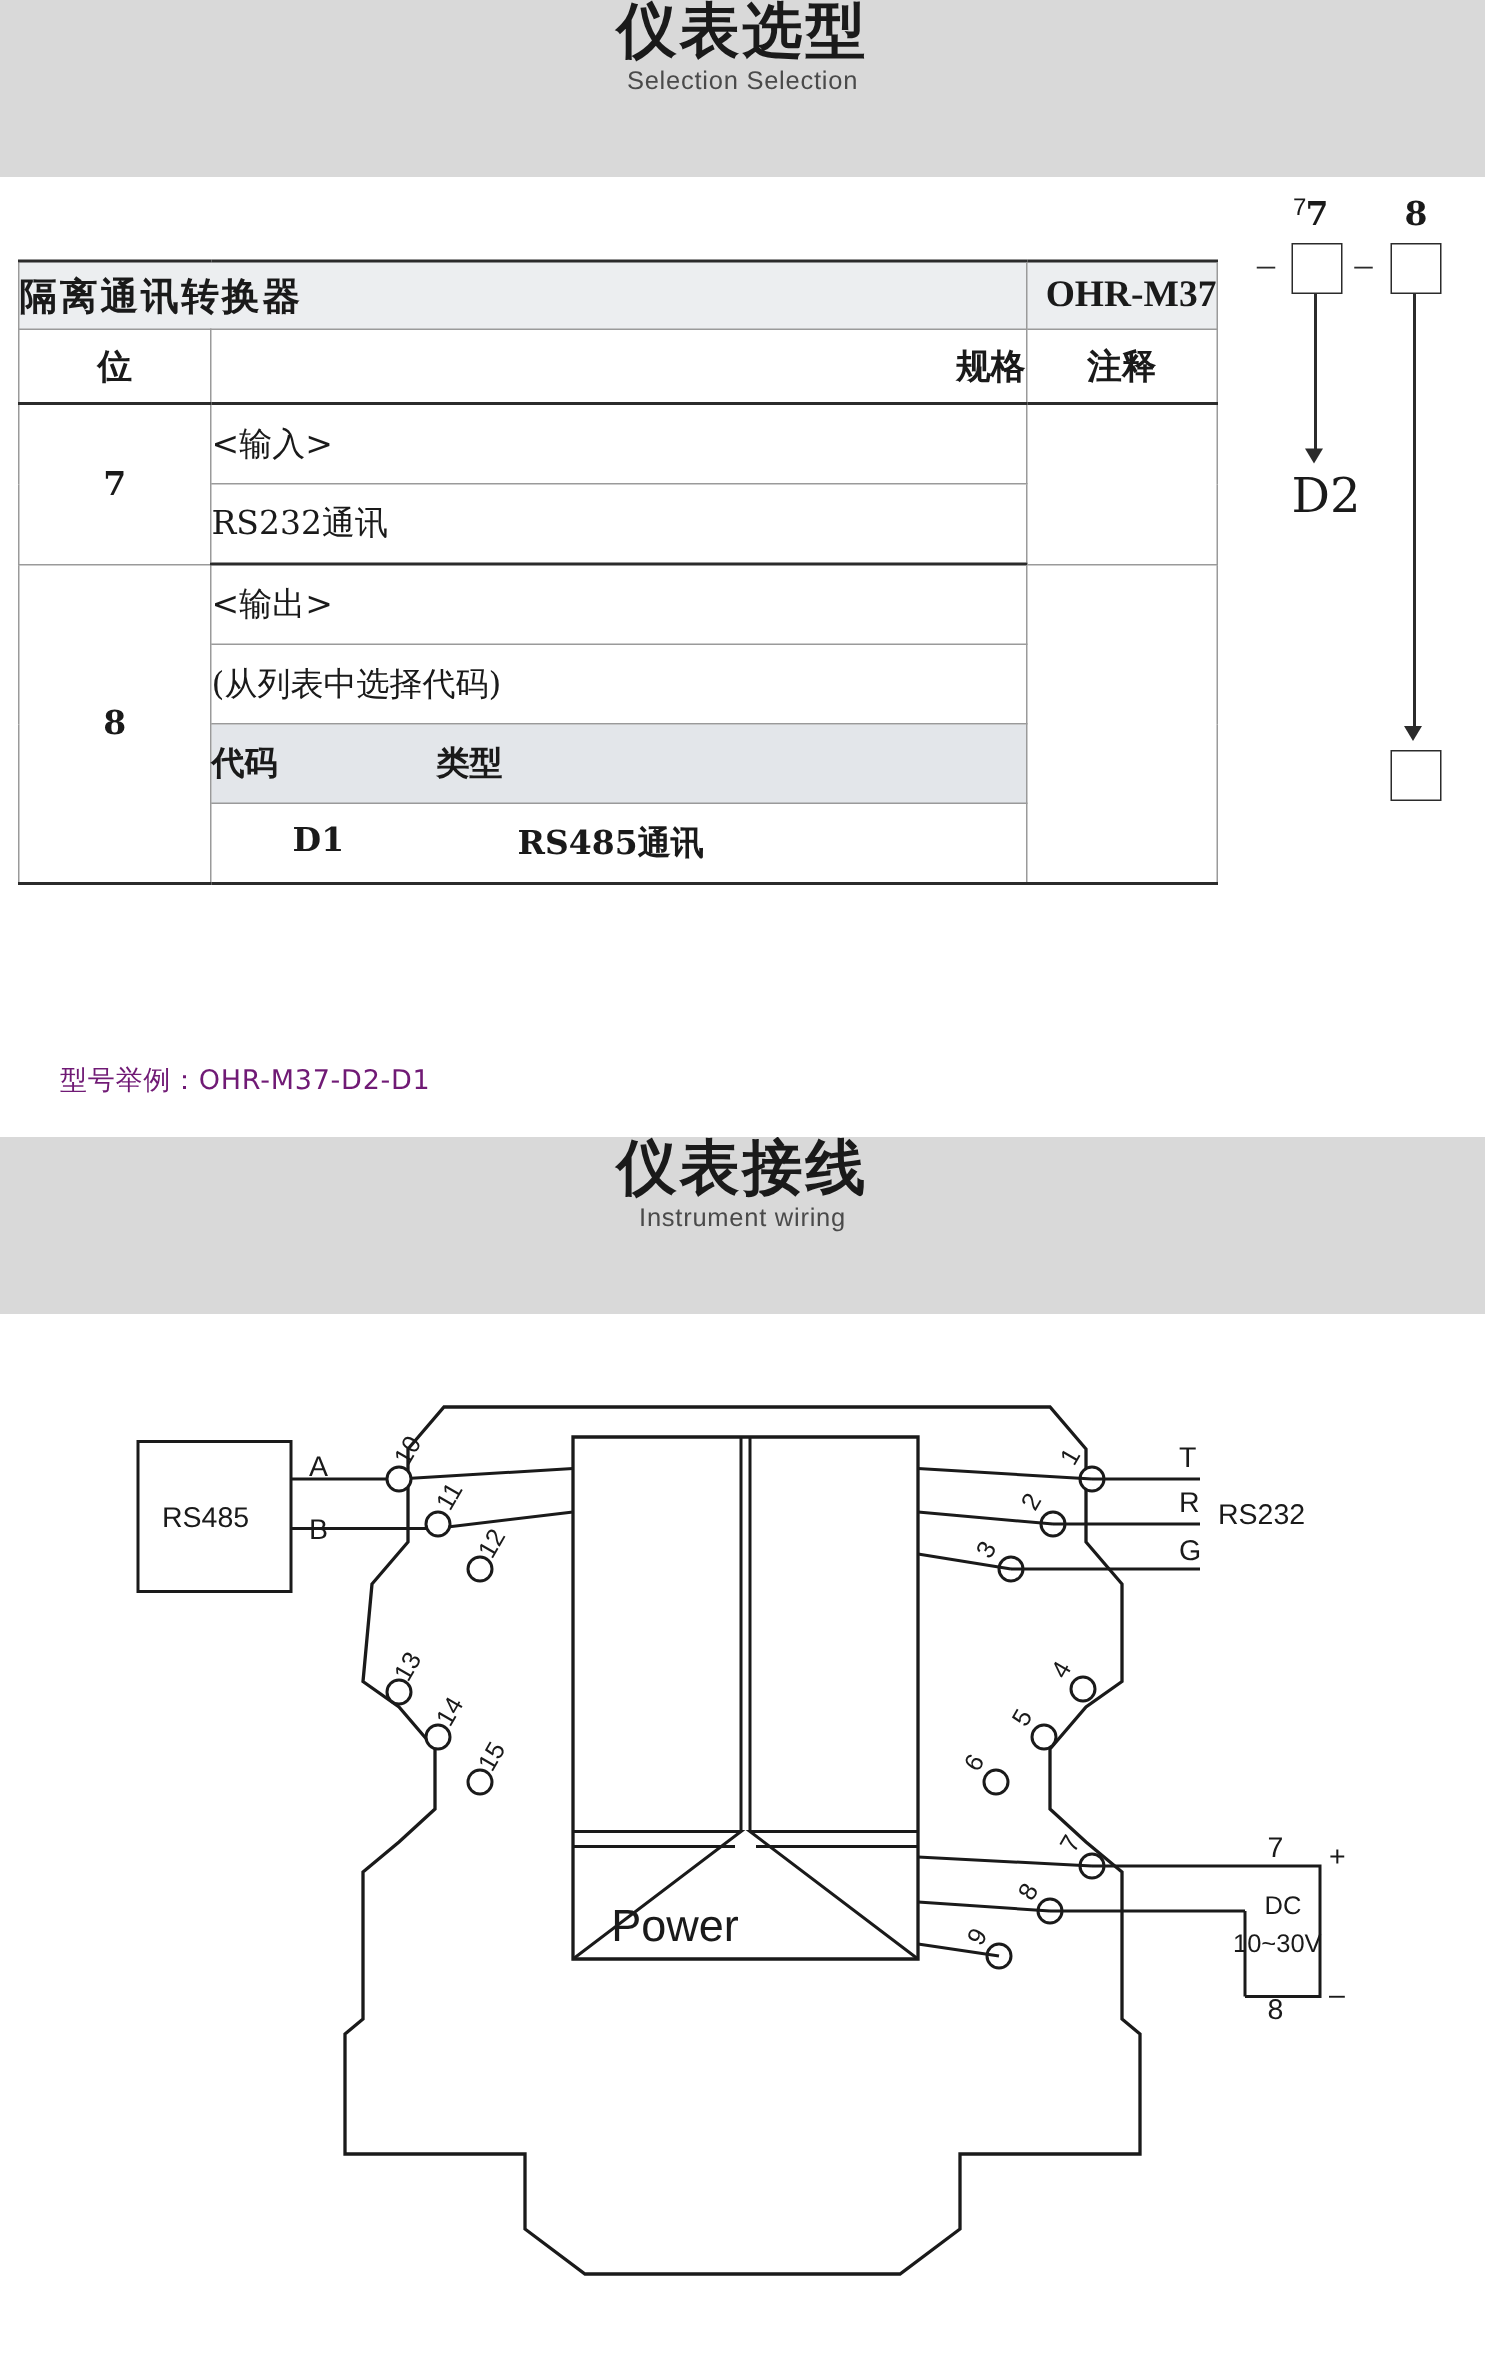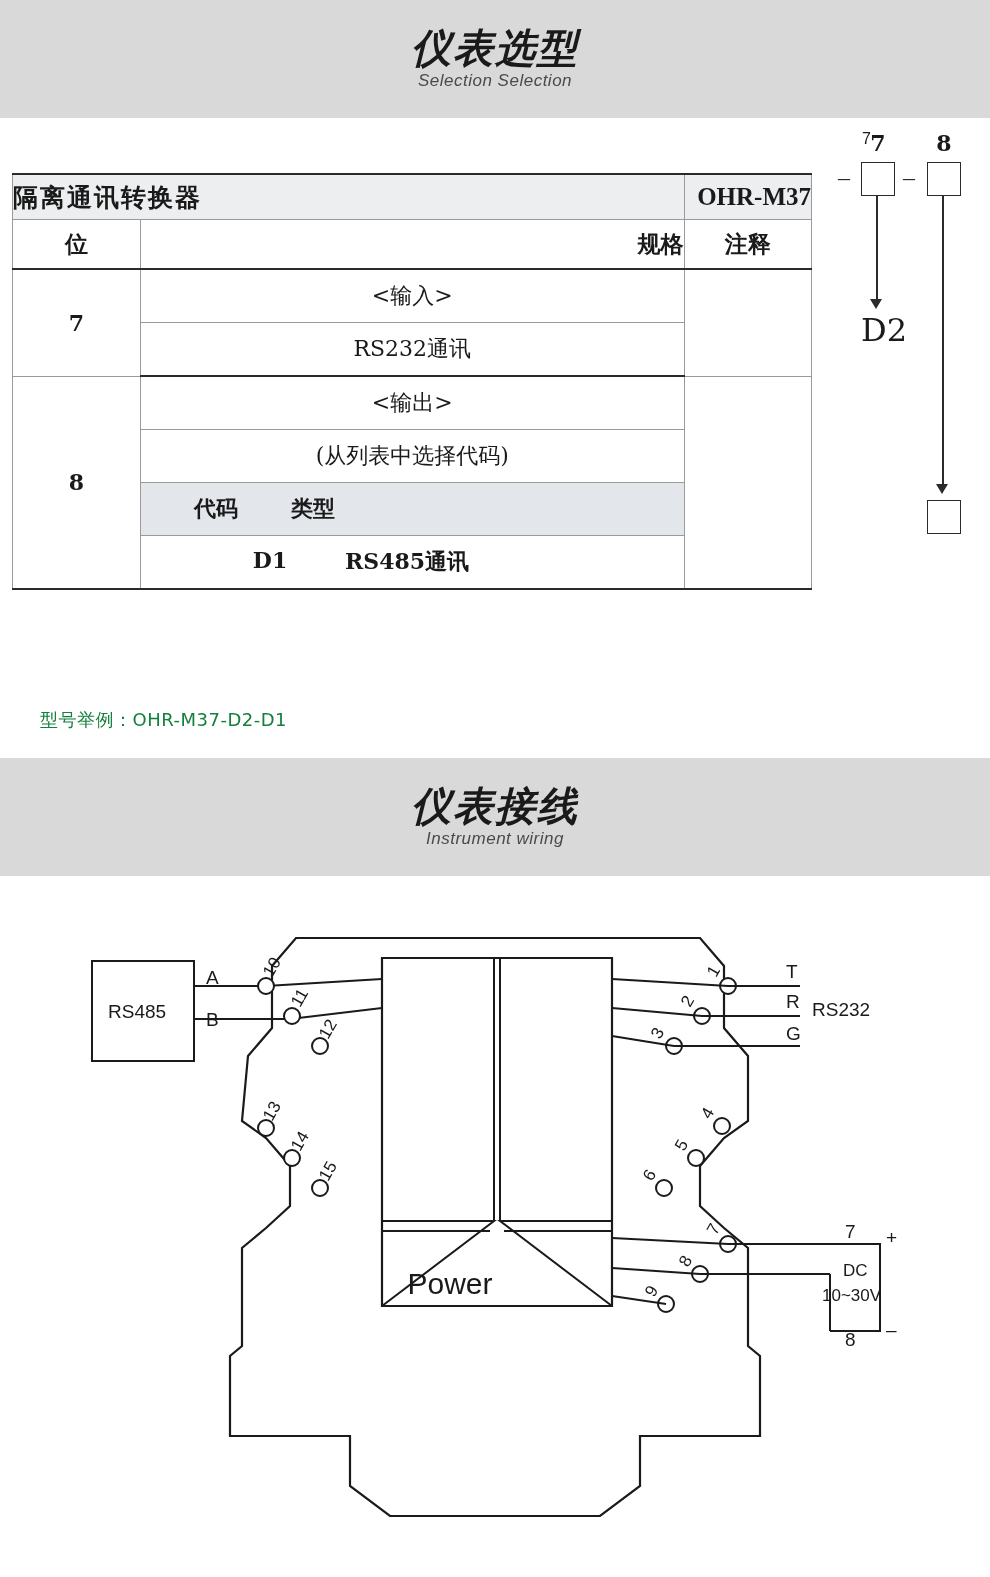--- a/index.html
+++ b/index.html
@@ -8,21 +8,21 @@
     background:#ffffff;
     font-family:"Liberation Sans", sans-serif;
     color:#1a1a1a;
     overflow:hidden;
     position:relative;
   }
   .band{
     width:990px;height:118px;
     background:#d9d9d9;
     display:flex;flex-direction:column;
-    align-items:center;justify-content:center;font-style:italic;
+    align-items:center;justify-content:flex-start;
   }
   .band .cn{
     font-family:"DejaVu Sans", sans-serif;
     font-weight:bold;
     font-size:40px;
     letter-spacing:2px;
     color:#1a1a1a;
     line-height:1.05;
   }
   .band .en{
@@ -59,33 +59,33 @@
   .hdr-model{
     font-size:25px;text-align:right;padding-right:8px;font-weight:bold;
     font-family:"Liberation Serif", serif;
   }
   .col-head td{
     text-align:center;font-size:23px;font-weight:bold;
     border-bottom:2px solid #2b2b2b;
     height:48px;
   }
   .c-pos{width:128px;text-align:center;font-size:22px;font-weight:bold;}
-  .c-spec{width:545px;font-size:22px;padding-left:26px;text-align:center;}
+  .c-spec{width:545px;font-size:22px;padding-left:26px;}
   .c-note{width:127px;}
   .thickline{border-bottom:2px solid #2b2b2b !important;}
   .sub-head{background:#e3e6ea;}
   .sub-head .cell-inner{display:flex;font-size:22px;font-weight:bold;}
   .sub-head .cell-inner span:first-child{width:150px;}
   .code-row .cell-inner{display:flex;padding-left:54px;font-size:22px;font-weight:bold;}
   .code-row .cell-inner span:first-child{width:150px;}
 
   .example{
     position:absolute;left:40px;top:590px;
     font-family:"DejaVu Sans", sans-serif;
-    font-size:18px;color:#15803d;
+    font-size:18px;color:#701a75;
   }
   .example div{margin-bottom:14px;letter-spacing:.5px;}
 
   
   .ptr{position:absolute;}
   .ptr-num{
     font-family:"DejaVu Serif", serif;
     font-weight:bold;font-size:22px;text-align:center;
   }
   .ptr-box{

